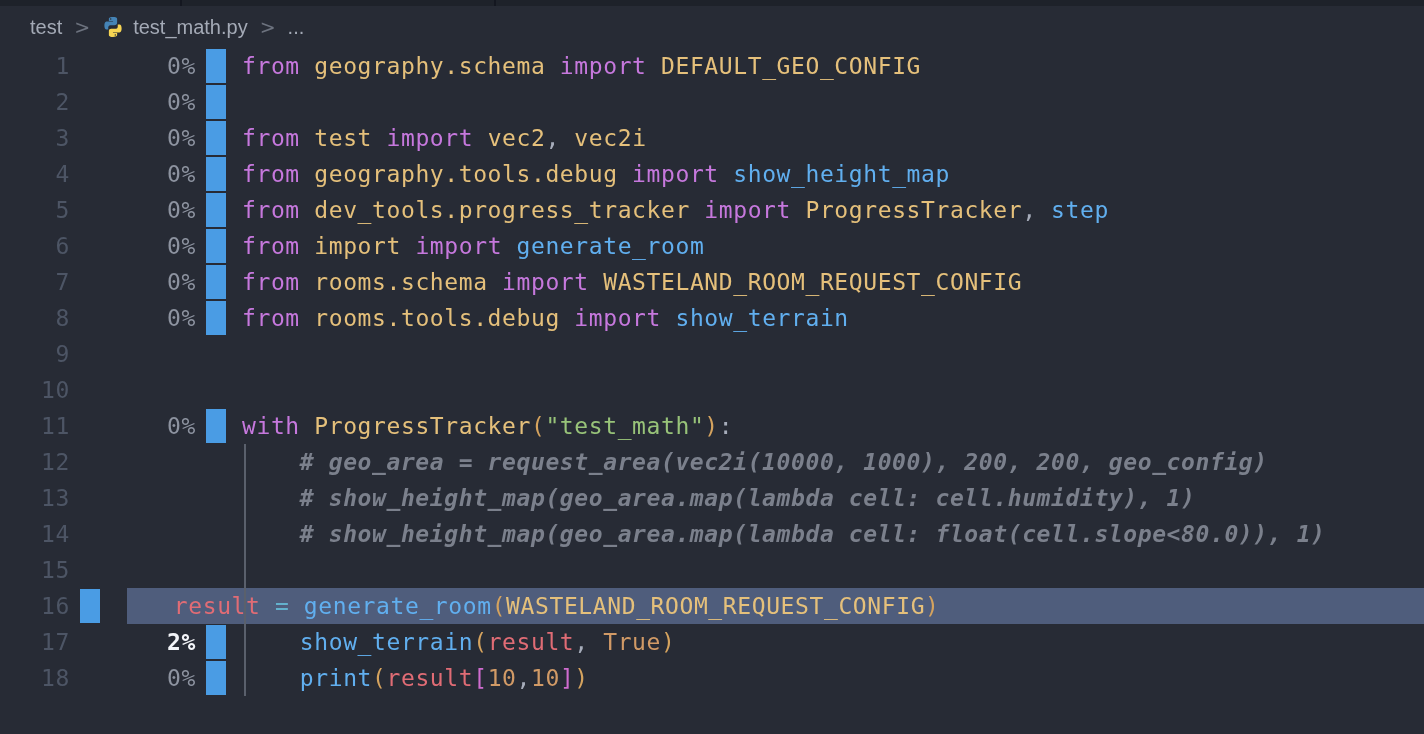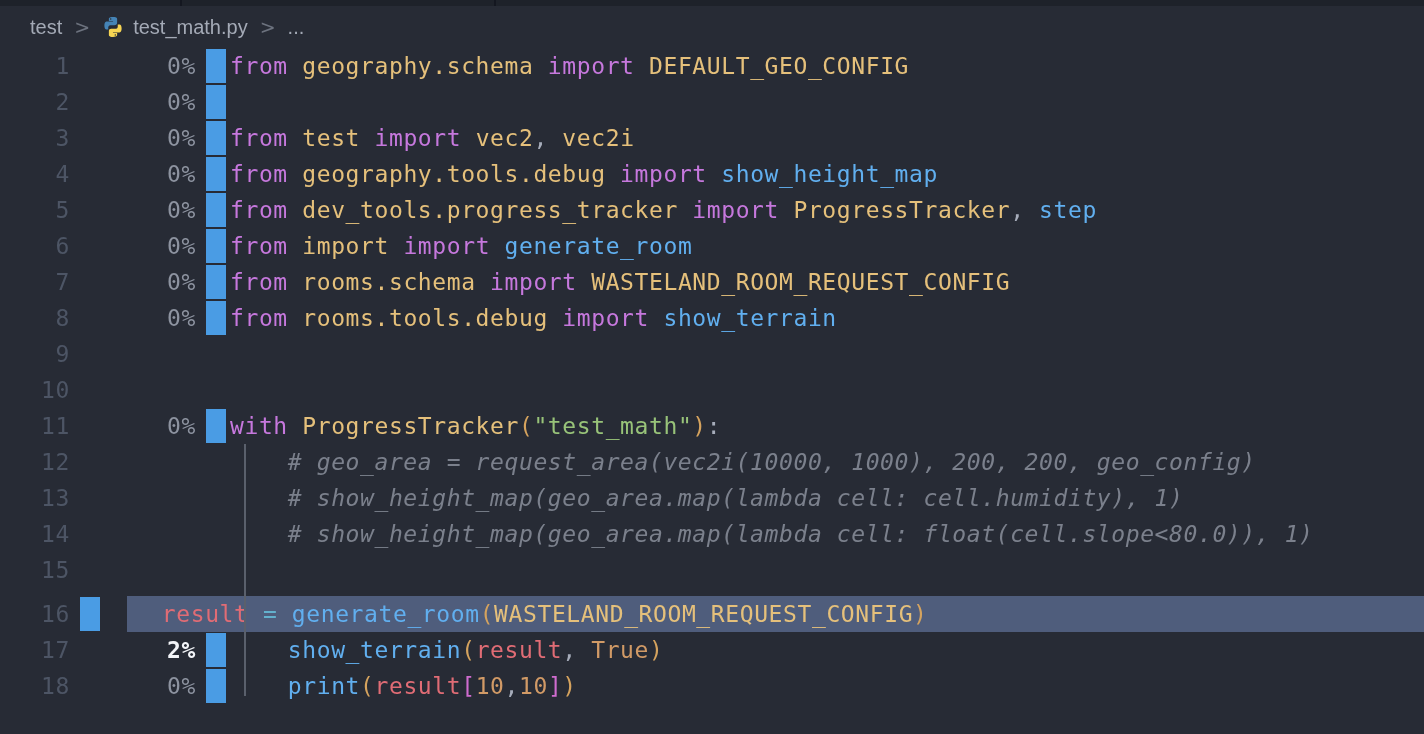--- a/index.html
+++ b/index.html
@@ -20,31 +20,31 @@
 
   .breadcrumbs{position:absolute;left:0;top:6px;width:1148px;height:42px;
     display:flex;align-items:center;padding-left:30px;
     font-family:"Liberation Sans",sans-serif;font-size:20px;color:var(--bcText);}
   .bc-item{display:inline-flex;align-items:center;gap:9px;cursor:pointer;}
   .bc-sep{color:var(--bcSep);margin:0 12px;font-size:19px;font-family:"DejaVu Sans",sans-serif;}
   .bc-icon{display:inline-block;width:22px;height:22px;}
 
   .editor{position:absolute;left:0;top:48px;width:1424px;height:686px;}
   .row{position:relative;display:flex;height:36px;line-height:36px;font-size:23px;letter-spacing:.6px;}
-  .row.hl{background:linear-gradient(to right,transparent 0,transparent 127px,var(--highlight) 127px);margin-top:8px;}
+  .row.hl{background:linear-gradient(to right,transparent 0,transparent 127px,var(--highlight) 127px);}
   .lnum{width:70px;text-align:right;color:var(--lnum);flex:none;cursor:pointer;}
   .pct{width:126px;text-align:right;color:var(--pctGray);flex:none;}
   .pct.hot{color:var(--pctHot);font-weight:bold;}
   .barslot{width:30px;flex:none;padding-left:10px;}
   .bar{width:20px;height:34px;margin-top:1px;background:var(--bar);}
-  .code{flex:1;padding-left:4px;white-space:pre;color:var(--pln);cursor:text;}
+  .code{flex:1;padding-left:16px;white-space:pre;color:var(--pln);cursor:text;}
 
   .tk-kw{color:var(--kw);} .tk-mod{color:var(--mod);} .tk-fn{color:var(--fn);}
   .tk-var{color:var(--var);} .tk-str{color:var(--str);}
-  .tk-cm{color:var(--cm);font-style:italic;}
+  .tk-cm{color:var(--cm);font-style:italic;font-weight:bold;}
   .tk-num{color:var(--num);} .tk-b1{color:var(--b1);} .tk-b2{color:var(--b2);}
   .tk-op{color:var(--op);} .tk-pun{color:var(--pun);} .tk-pln{color:var(--pln);}
 
   .indent-guide{position:absolute;left:244px;top:396px;width:2px;height:252px;background:var(--guide);}
 </style>
 </head>
 <body>
 
 <div class="tabstrip">
   <div class="tabdiv" style="left:180px"></div>

